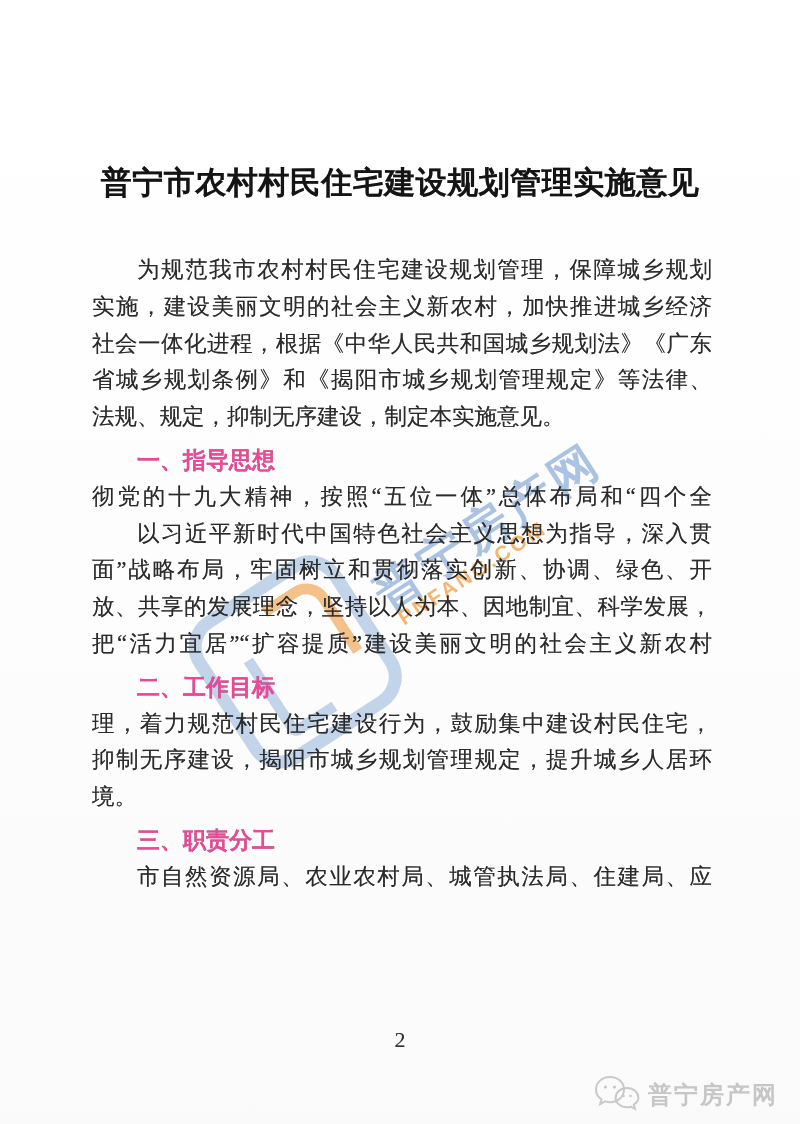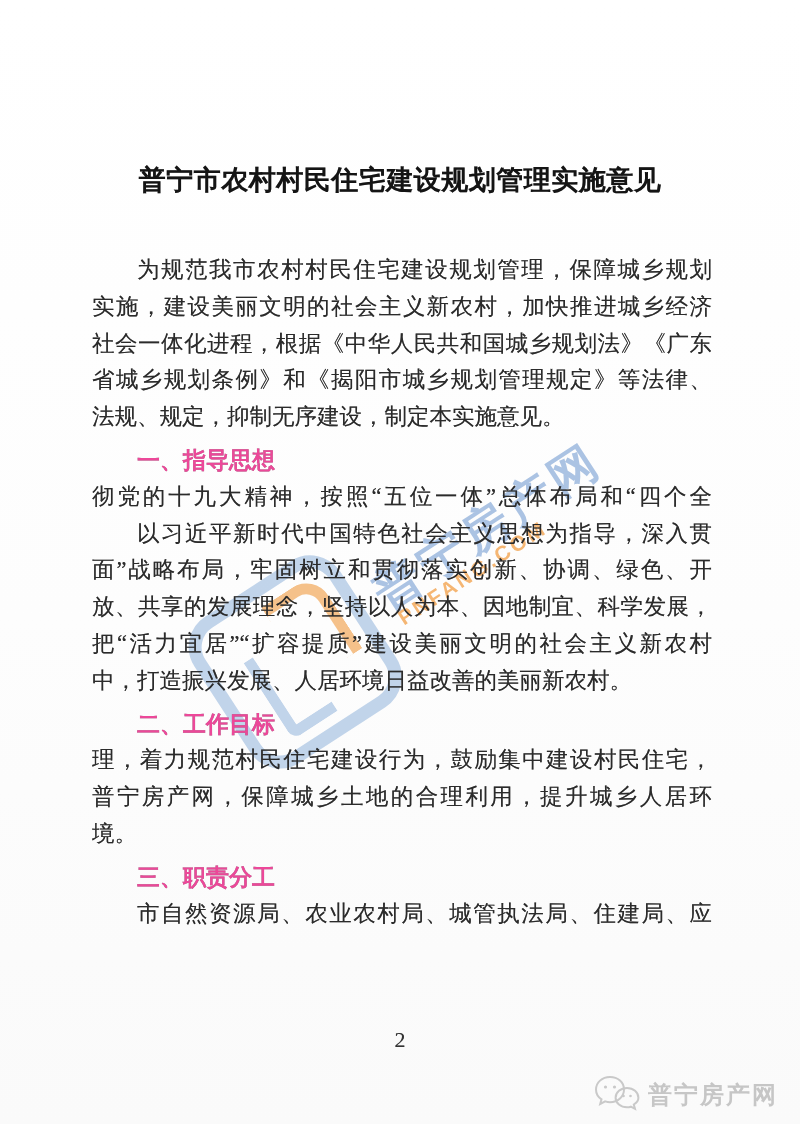--- a/index.html
+++ b/index.html
@@ -51,21 +51,21 @@
     margin-top:-6px;padding-left:6px;
     white-space:nowrap;
   }
 
   
   .doc{position:absolute;inset:0;z-index:2;text-shadow:0 0 0.6px rgba(40,40,40,0.55);}
   .doc-title{
     position:absolute;top:162px;left:0;right:0;
     text-align:center;
     font-family:"Liberation Sans","DejaVu Sans",sans-serif;
-    font-size:27px;font-weight:800;color:#141414;
+    font-size:31px;font-weight:800;color:#141414;
     letter-spacing:0.5px;white-space:nowrap;
   }
   .doc-body{position:absolute;left:92px;width:620px;top:252px;}
   .ln{
     font-size:22.5px;line-height:36.8px;height:36.8px;
     text-align:justify;text-align-last:justify;
     overflow:hidden;white-space:nowrap;
   }
   .ln.first{text-indent:45px;}
   .ln.last{text-align-last:left;}
@@ -123,28 +123,27 @@
       </div>
 
       <div class="heading">一、指导思想</div>
 
       <div>
         <div class="ln">彻党的十九大精神，按照“五位一体”总体布局和“四个全</div>
         <div class="ln first">以习近平新时代中国特色社会主义思想为指导，深入贯</div>
         <div class="ln">面”战略布局，牢固树立和贯彻落实创新、协调、绿色、开</div>
         <div class="ln">放、共享的发展理念，坚持以人为本、因地制宜、科学发展，</div>
         <div class="ln">把“活力宜居”“扩容提质”建设美丽文明的社会主义新农村</div>
-        <div class="ln last">中，打造振兴发展、人居环境日益改善的美丽新农村。</div>
       </div>
 
       <div class="heading">二、工作目标</div>
 
       <div>
         <div class="ln">理，着力规范村民住宅建设行为，鼓励集中建设村民住宅，</div>
-        <div class="ln">普宁房产网，保障城乡土地的合理利用，提升城乡人居环</div>
+        <div class="ln">抑制无序建设，揭阳市城乡规划管理规定，提升城乡人居环</div>
         <div class="ln last">境。</div>
       </div>
 
       <div class="heading">三、职责分工</div>
 
       <div>
         <div class="ln first">市自然资源局、农业农村局、城管执法局、住建局、应</div>
       </div>
 
     </div>

